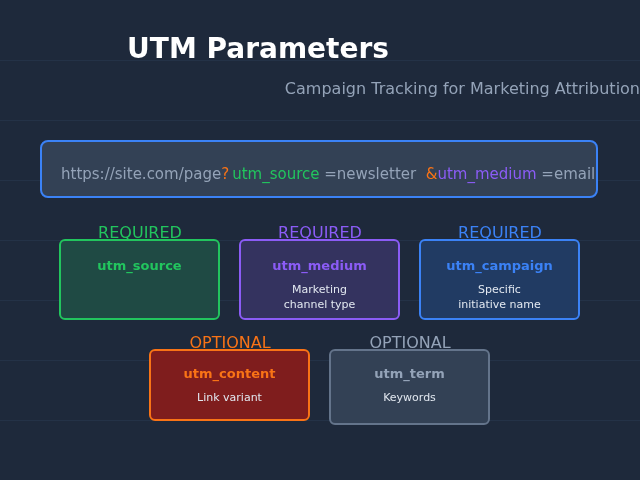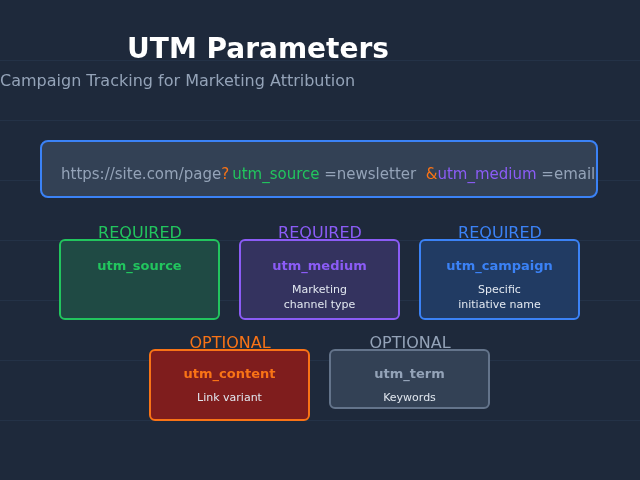--- a/index.html
+++ b/index.html
@@ -7,21 +7,21 @@
     width:640px; height:480px; position:relative; overflow:hidden;
     background:#1e293b;
     font-family:"DejaVu Sans", sans-serif;
   }
   .gridline { position:absolute; left:0; width:640px; height:1px; background:#243247; }
   .title {
     position:absolute; top:32px; left:0; width:516px; text-align:center;
     font-size:28px; font-weight:bold; color:#ffffff;
   }
   .subtitle {
-    position:absolute; top:71px; left:0; width:640px; text-align:left;
+    position:absolute; top:79px; left:0; width:640px; text-align:right;
     font-size:16px; color:#94a3b8;
   }
   .urlbox {
     position:absolute; left:40px; top:140px; width:558px; height:58px;
     background:#334155; border:2px solid #3b82f6; border-radius:8px;
     box-sizing:border-box;
   }
   .url {
     position:absolute; left:19px; top:23px; font-size:15px; color:#94a3b8;
     white-space:pre;
@@ -73,16 +73,16 @@
   <div class="desc"><span>Specific</span><br><span>initiative name</span></div>
 </div>
 
 <div class="tag" style="left:150px;top:333px;color:#f97316">OPTIONAL</div>
 <div class="card small" style="left:149px;top:349px;height:72px;border-color:#f97316;background:#7f1d1d">
   <div class="name" style="color:#f97316">utm_content</div>
   <div class="desc">Link variant</div>
 </div>
 
 <div class="tag" style="left:330px;top:333px;color:#94a3b8">OPTIONAL</div>
-<div class="card small" style="left:329px;top:349px;height:60px;border-color:#64748b;background:#334155">
+<div class="card small" style="left:329px;top:349px;height:76px;border-color:#64748b;background:#334155">
   <div class="name" style="color:#94a3b8">utm_term</div>
   <div class="desc">Keywords</div>
 </div>
 
 </body></html>

